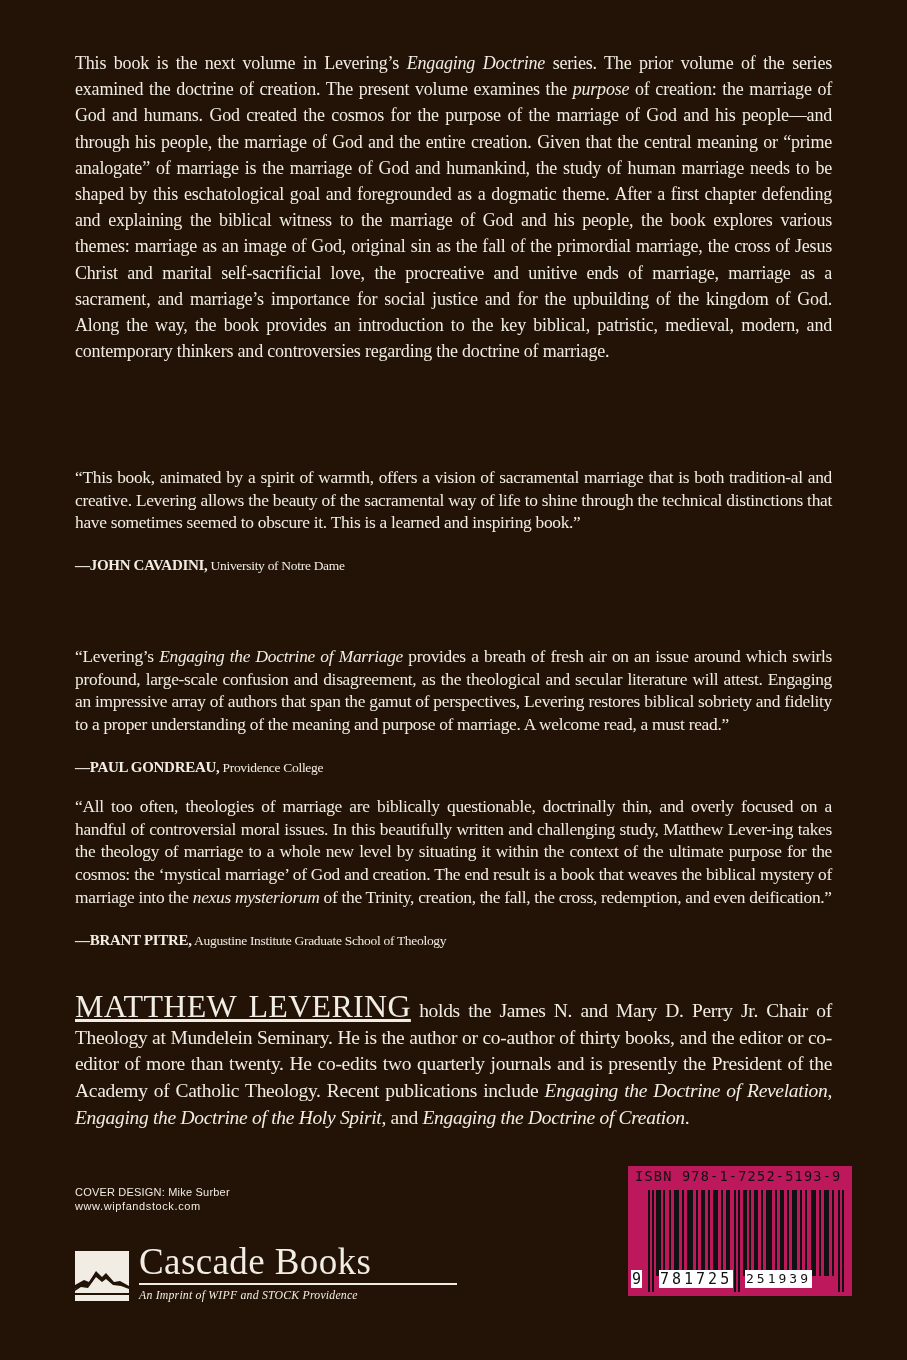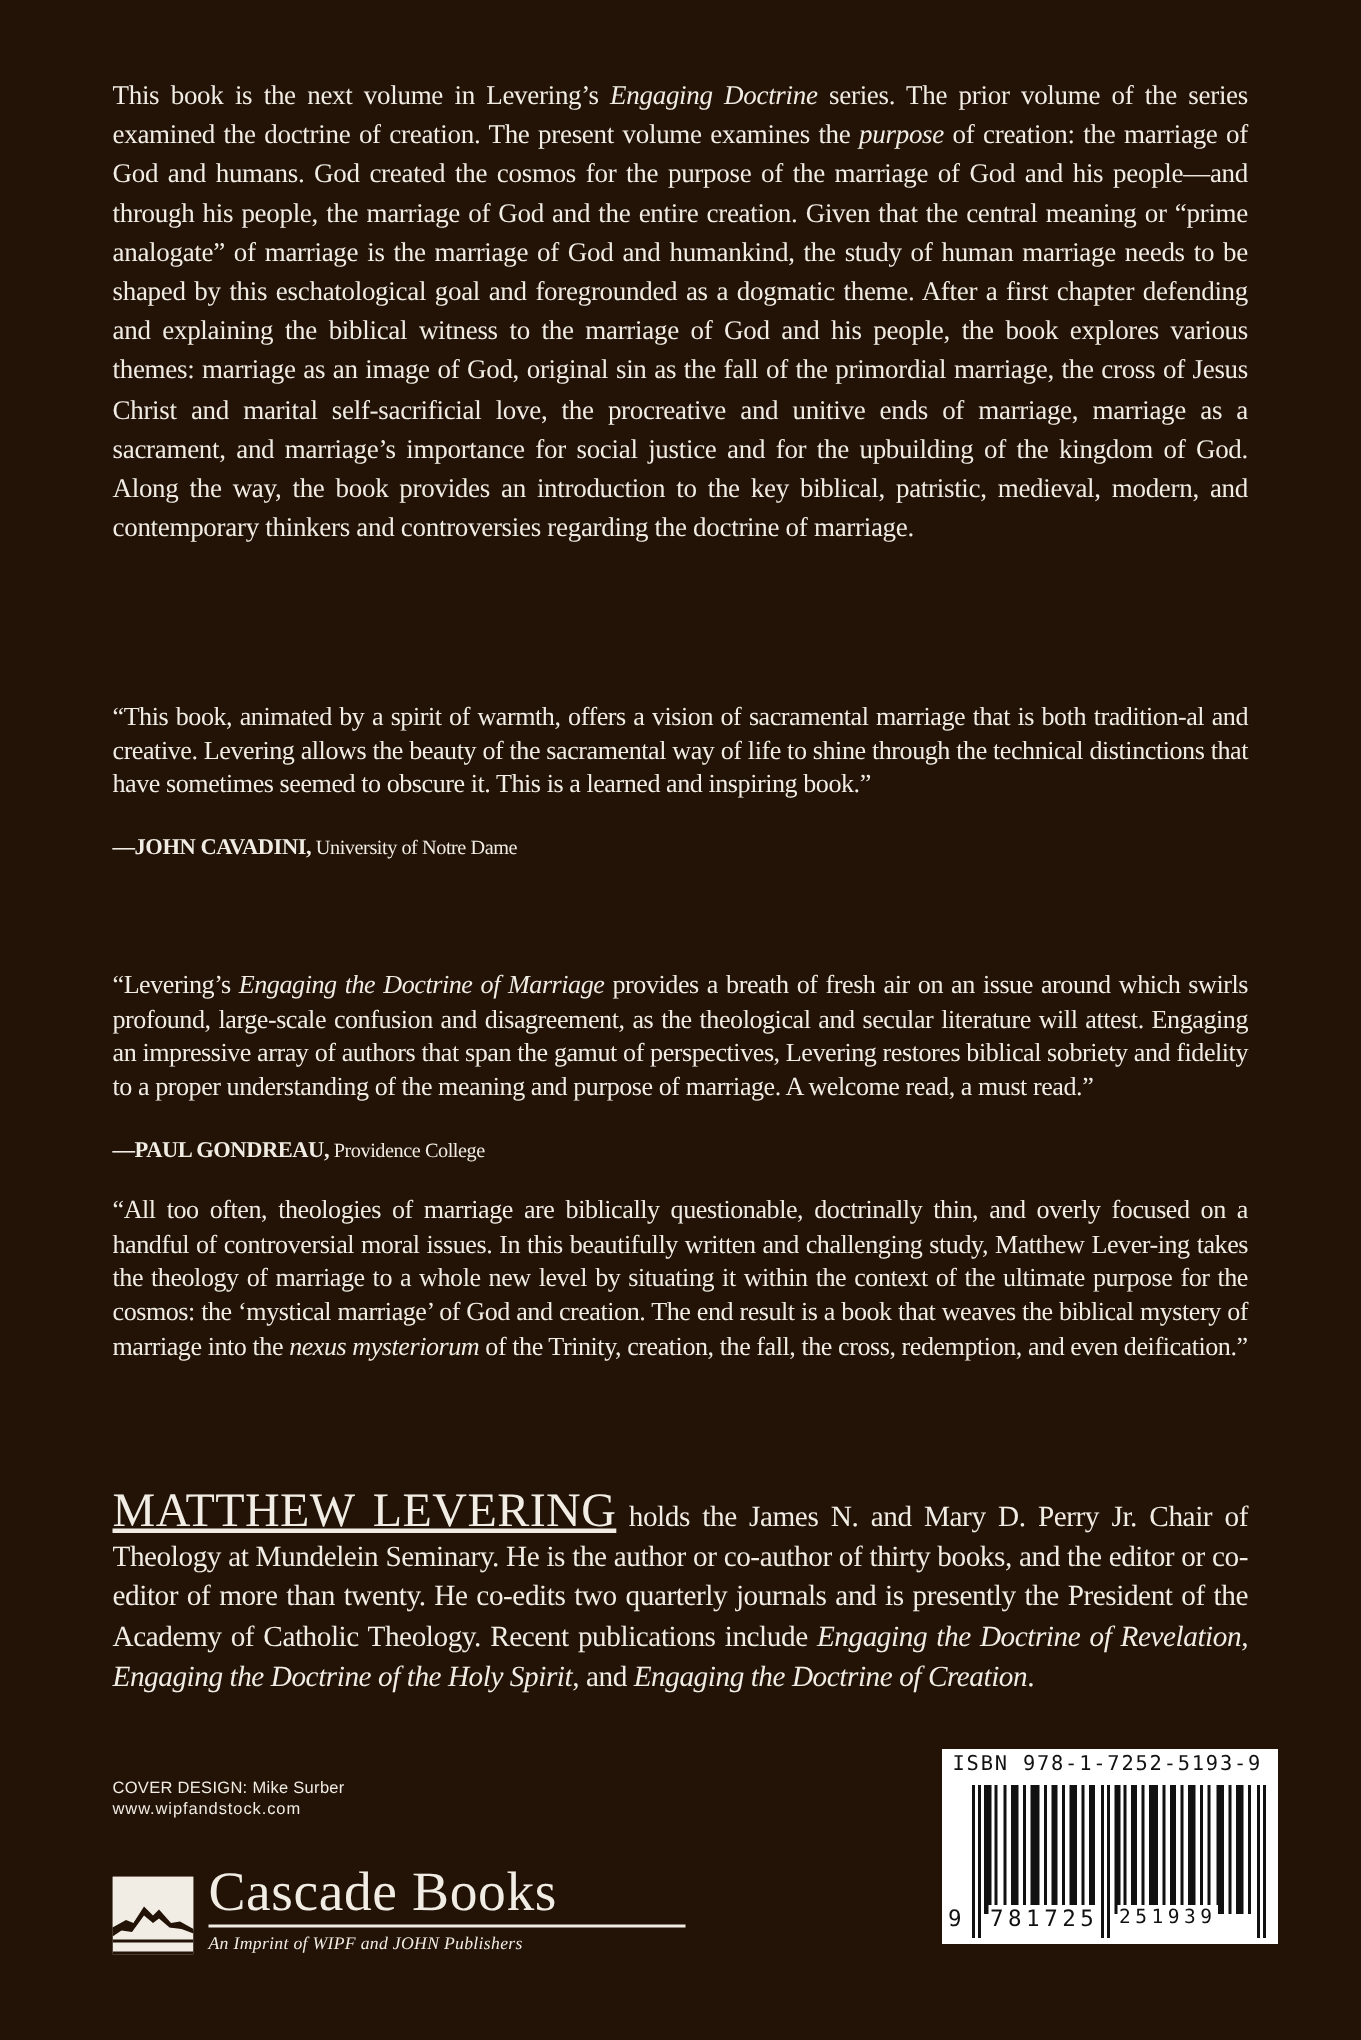--- a/index.html
+++ b/index.html
@@ -51,21 +51,21 @@
     position: absolute; left: 75px; top: 1248px;
     display: flex; align-items: flex-end;
   }
   .logo-icon { width: 54px; height: 52px; }
   .logo-text { margin-left: 10px; margin-top: -6px; }
   .logo-title { font-size: 37px; line-height: 40px; letter-spacing: 0.4px; }
   .logo-rule { height: 2px; background: #f1ece4; width: 318px; margin: 1px 0 3px; }
   .logo-sub { font-style: italic; font-size: 11.8px; letter-spacing: 0.2px; }
   .barcode-box {
     position: absolute; left: 628px; top: 1166px; width: 224px; height: 130px;
-    background: #ffffff; color: #111;
+    background: #be185d; color: #111;
   }
   .isbn-label {
     position: absolute; left: 7px; top: 2px;
     font-family: "DejaVu Sans Mono", "Liberation Mono", monospace;
     font-size: 13.6px; letter-spacing: 1.2px;
   }
   .bars {
     position: absolute; left: 20px; top: 24px; width: 200px; height: 102px;
   }
   .digits-box { position:absolute; background:#fff; padding:0 1px; }
@@ -82,20 +82,21 @@
   <div class="attrib"><span class="name">—JOHN CAVADINI,</span> <span>University of Notre Dame</span></div>
 </div>
 
 <div class="quote" id="q2">
   <p><span>“Levering’s </span><em>Engaging the Doctrine of Marriage</em><span> provides a breath of fresh air on an issue around which swirls profound, large-scale confusion and disagreement, as the theological and secular literature will attest. Engaging an impressive array of authors that span the gamut of perspectives, Levering restores biblical sobriety and fidelity to a proper understanding of the meaning and purpose of marriage. A welcome read, a must read.”</span></p>
   <div class="attrib"><span class="name">—PAUL GONDREAU,</span> <span>Providence College</span></div>
 </div>
 
 <div class="quote" id="q3">
   <p><span>“All too often, theologies of marriage are biblically questionable, doctrinally thin, and overly focused on a handful of controversial moral issues. In this beautifully written and challenging study, Matthew Lever-ing takes the theology of marriage to a whole new level by situating it within the context of the ultimate purpose for the cosmos: the ‘mystical marriage’ of God and creation. The end result is a book that weaves the biblical mystery of marriage into the </span><em>nexus mysteriorum</em><span> of the Trinity, creation, the fall, the cross, redemption, and even deification.”</span></p>
+  <div class="attrib"><span class="name">—BRANT PITRE,</span> <span>Augustine Institute Graduate School of Theology</span></div>
 </div>
 
 <div class="bio">
   <p><span class="author">MATTHEW LEVERING</span><span> holds the James N. and Mary D. Perry Jr. Chair of Theology at Mundelein Seminary. He is the author or co-author of thirty books, and the editor or co-editor of more than twenty. He co-edits two quarterly journals and is presently the President of the Academy of Catholic Theology. Recent publications include </span><em>Engaging the Doctrine of Revelation</em><span>, </span><em>Engaging the Doctrine of the Holy Spirit</em><span>, and </span><em>Engaging the Doctrine of Creation</em><span>.</span></p>
 </div>
 
 <div class="credits">
   <div class="design">COVER DESIGN: Mike Surber</div>
   <div class="url">www.wipfandstock.com</div>
 </div>
@@ -106,21 +107,21 @@
     <rect x="5" y="4" width="44" height="36" fill="#f1ece4"></rect>
     <path d="M0 34 L8 30 L14 33 L22 22 L27 28 L31 24 L38 33 L45 32 L54 36 L54 0 L0 0 Z" fill="#f1ece4"></path>
     <path d="M0 38 L6 33 L12 34 L21 21 L27 27 L31 23 L38 31 L45 31 L54 36 L54 38 L46 35 L38 34 L31 28 L27 31 L21 26 L13 37 L6 36 L0 40 Z" fill="#221306"></path>
     <path d="M0 34 L9 29 L14 31 L21 20 L27 26 L31 22 L39 31 L45 30 L54 35 L54 37 L45 33 L39 34 L31 27 L27 30 L21 25 L14 35 L7 34 L0 38 Z" fill="#221306"></path>
     <rect x="0" y="42" width="54" height="2" fill="#221306"></rect>
     <rect x="0" y="50" width="54" height="2" fill="#221306"></rect>
   </svg>
   <div class="logo-text">
     <div class="logo-title">Cascade Books</div>
     <div class="logo-rule"></div>
-    <div class="logo-sub">An Imprint of WIPF and JOHN Publishers</div>
+    <div class="logo-sub">An Imprint of WIPF and STOCK Providence</div>
   </div>
 </div>
 
 <div class="barcode-box">
   <div class="isbn-label">ISBN 978-1-7252-5193-9</div>
   <svg class="bars" viewBox="0 0 200 102" preserveAspectRatio="none">
     <g fill="#111">
       <rect x="0" y="0" width="2" height="102"></rect>
         <rect x="4" y="0" width="2" height="102"></rect>
       <rect x="8" y="0" width="5" height="86"></rect>

